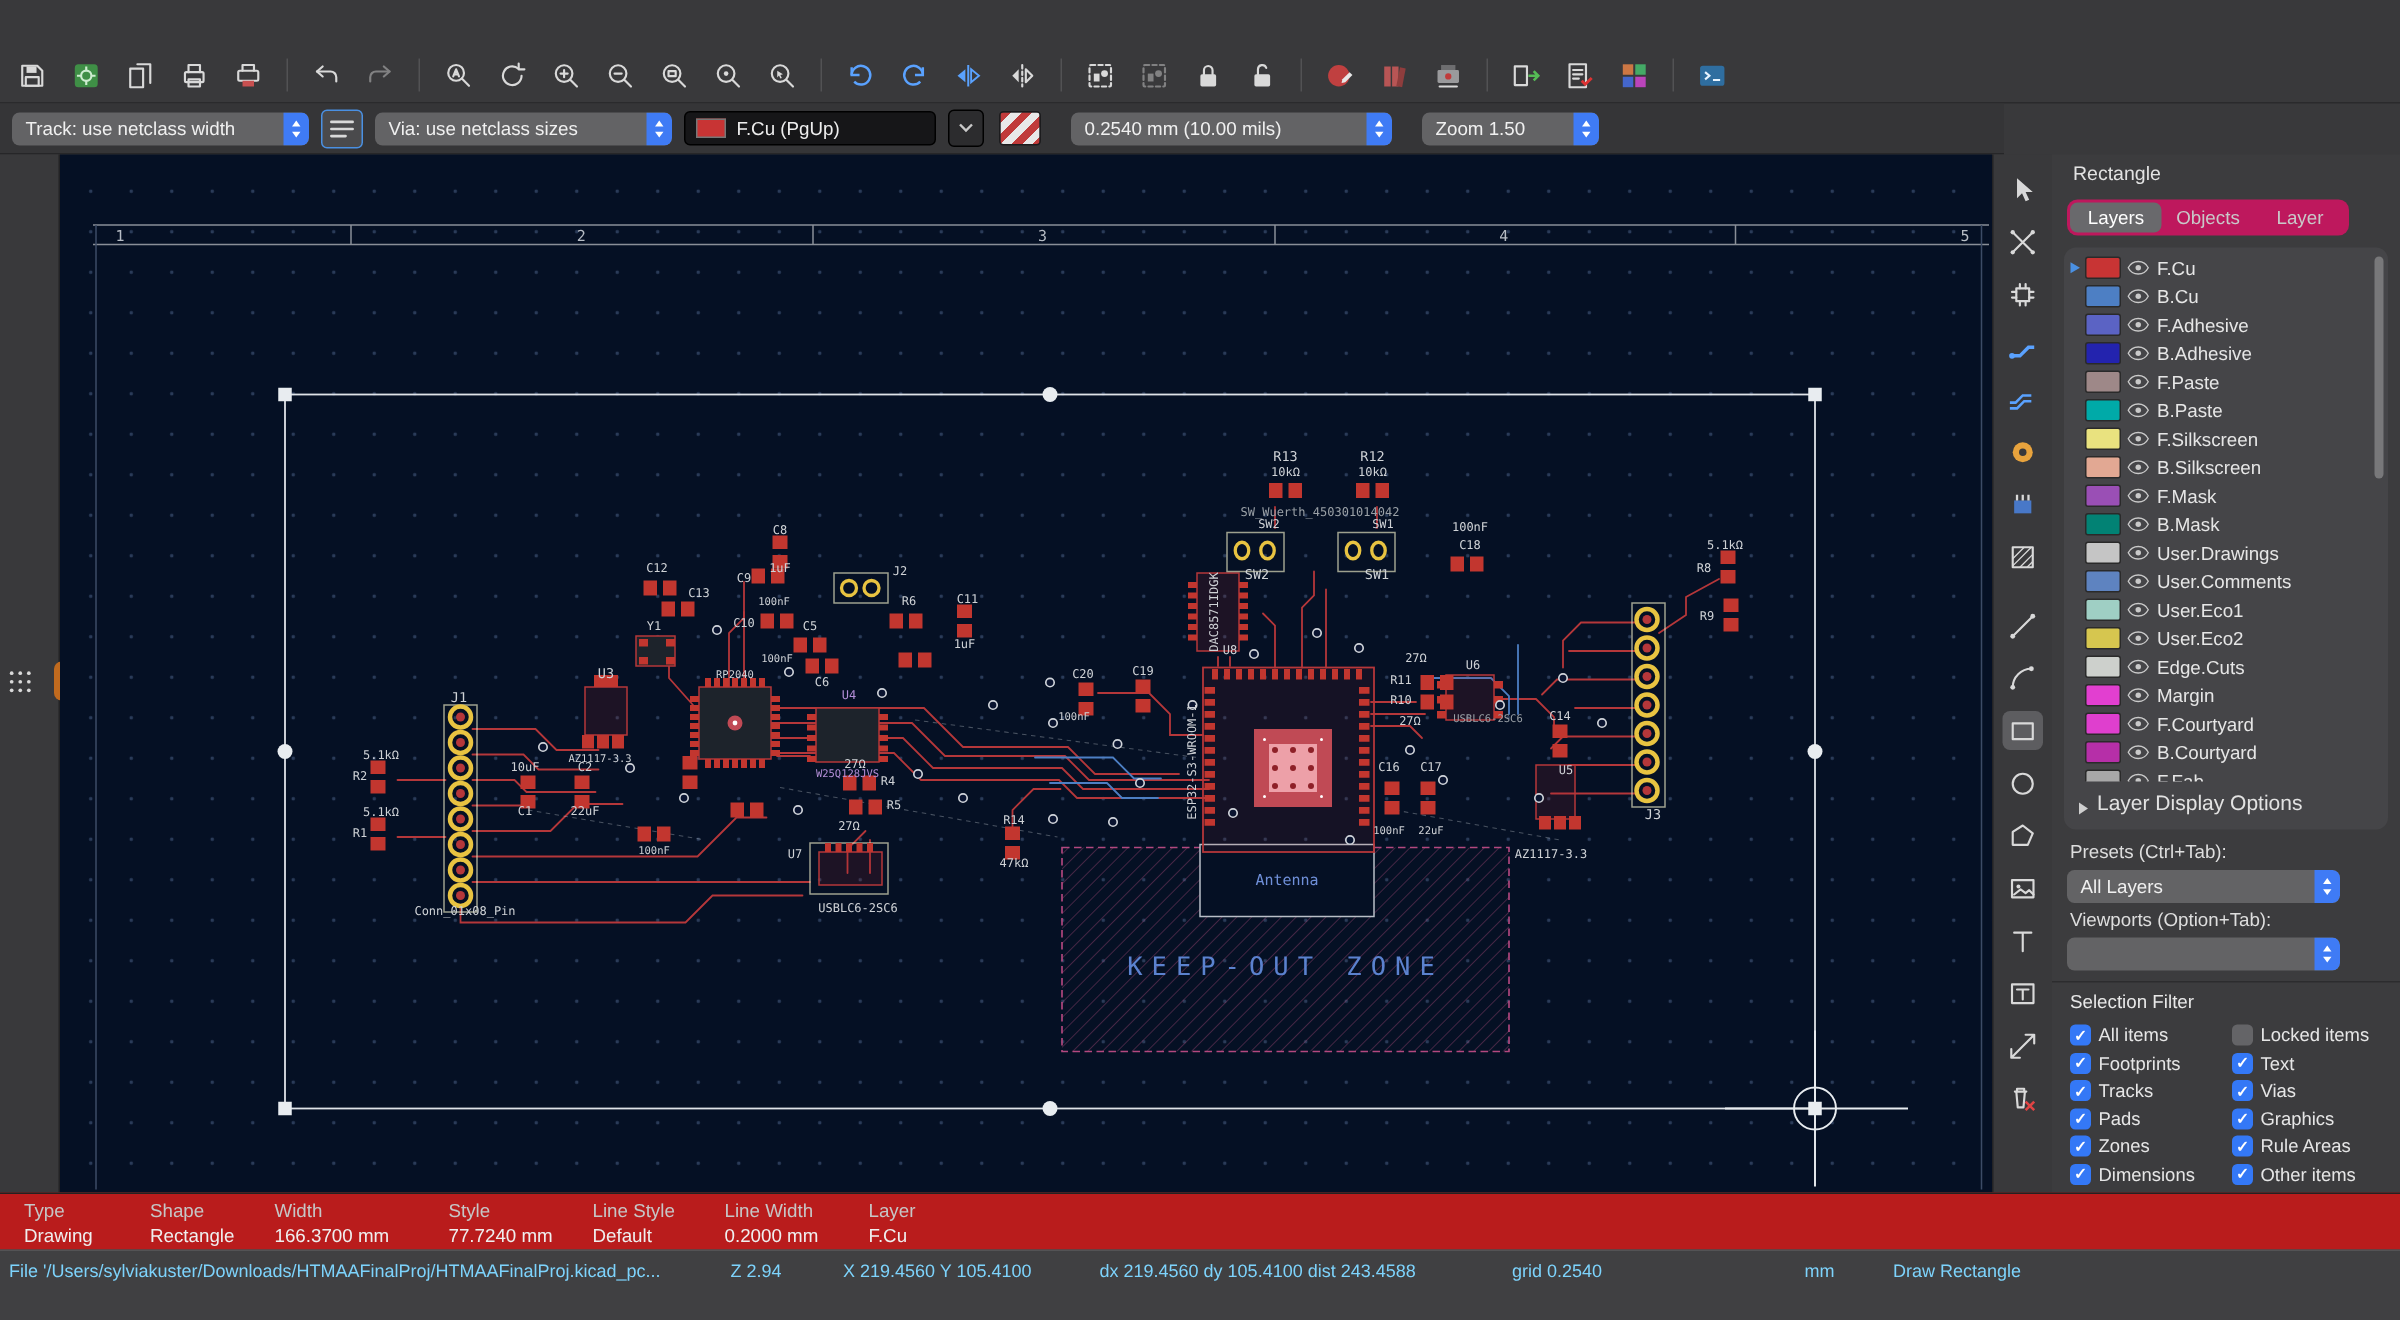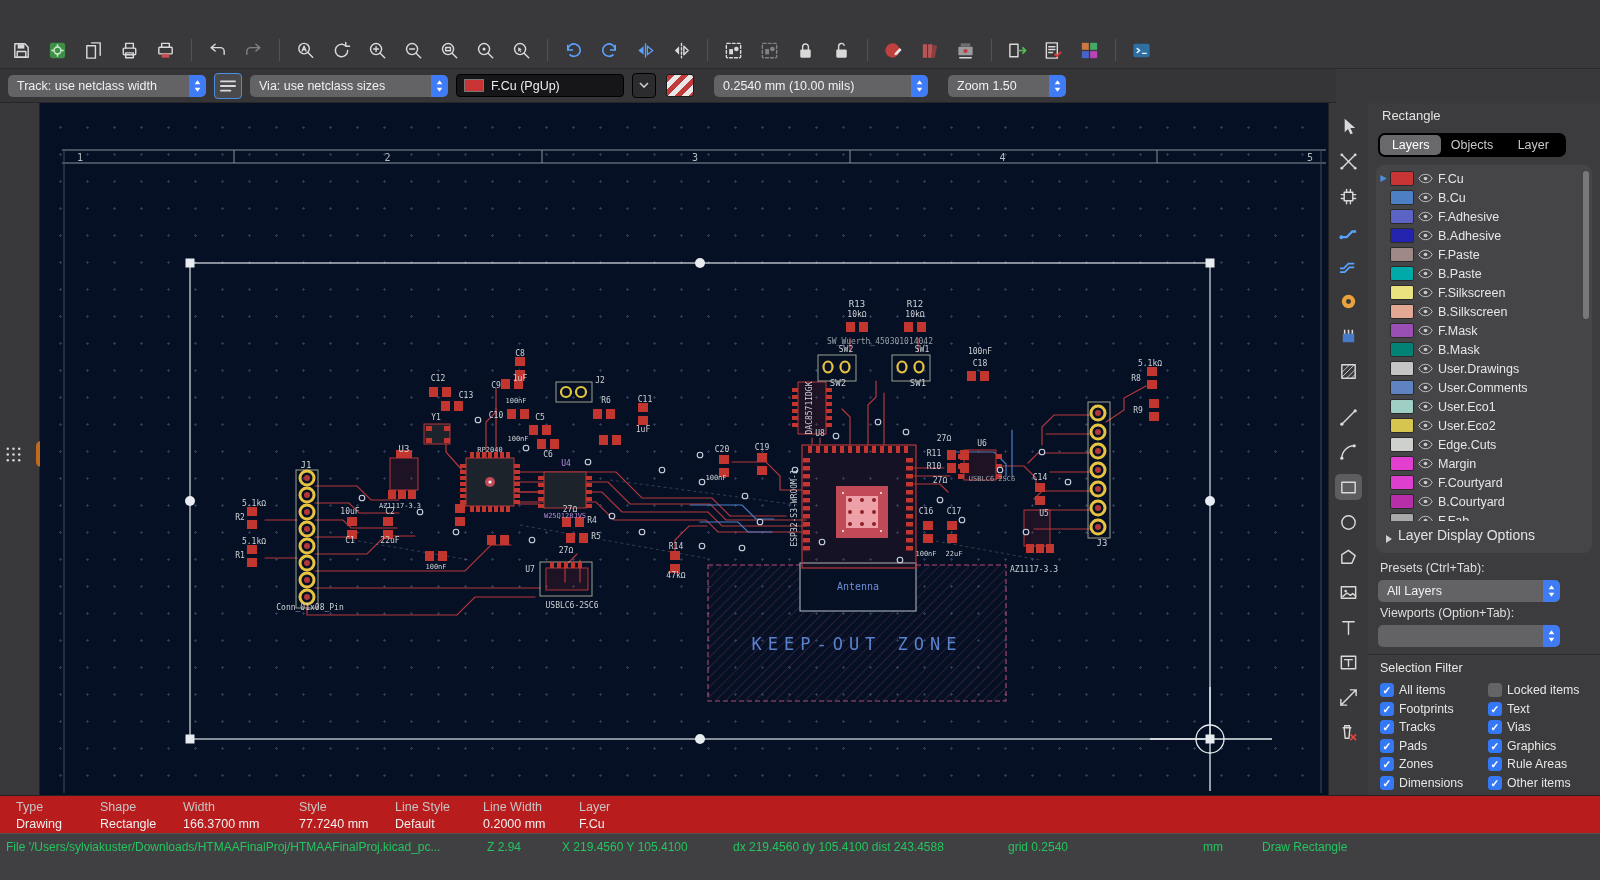--- a/index.html
+++ b/index.html
@@ -52,21 +52,21 @@
 
   
   #canvas{position:absolute;left:40px;top:103px;width:1288px;height:692px;background-color:#051024;
     background-image:radial-gradient(circle,rgba(120,150,200,.32) 1px,transparent 1.4px);
     background-size:27px 27px;background-position:7px 11px;}
   #pcb{position:absolute;inset:0;width:100%;height:100%;}
 
   
   #right-panel{position:absolute;left:1368px;top:103px;width:240px;height:692px;background:#3c3c3e;box-sizing:border-box;}
   #appearance-title{position:absolute;left:14px;top:5px;color:#e2e2e2;font-size:13px;}
-  #tabs{position:absolute;left:10px;top:30px;width:188px;height:24px;background:#000000;border-radius:7px;
+  #tabs{position:absolute;left:10px;top:30px;width:188px;height:24px;background:#be185d;border-radius:7px;
     display:flex;padding:2px;box-sizing:border-box;text-align:right;}
   .tab{flex:1;display:flex;align-items:center;justify-content:center;color:#c9c9c9;font-size:12.5px;border-radius:5px;}
   .tab.sel{background:#69696c;color:#fff;}
   #layers-box{position:absolute;left:8px;top:62px;width:216px;height:388px;background:#454548;border-radius:8px;}
   #layers-list{position:absolute;left:0;top:4px;width:216px;height:352px;overflow:hidden;}
   .layer-row{height:19px;display:flex;align-items:center;padding-left:3px;}
   .layer-active-ind{width:9px;height:9px;flex:0 0 aupx;flex:0 0 9px;}
   .layer-active-ind.on{background:linear-gradient(90deg,#4a90e2 0%,#4a90e2 100%);
     clip-path:polygon(15% 10%,85% 50%,15% 90%);}
   .layer-swatch{width:22px;height:13px;border-radius:2px;border:1px solid #2a2a2a;margin-left:2px;flex:0 0 22px;}
@@ -88,21 +88,21 @@
   .cb{width:14px;height:14px;border-radius:3.5px;background:#3478f6;color:#fff;font-size:10.5px;font-weight:bold;
     display:inline-flex;align-items:center;justify-content:center;flex:0 0 14px;}
   .cb.un{background:#646467;}
 
   
   #propsbar{position:absolute;left:0;top:795px;width:1600px;height:38px;background:#b91c1c;border-top:1px solid #222;}
   .prop-col{position:absolute;top:3px;}
   .prop-label{color:#c6c6c6;font-size:12.5px;line-height:17px;}
   .prop-value{color:#efefef;font-size:12.5px;line-height:17px;}
   #statusbar{position:absolute;left:0;top:833px;width:1600px;height:47px;background:#404042;border-top:1px solid #535355;}
-  .sb-item{position:absolute;top:6px;color:#22c55e;font-size:12px;white-space:nowrap;}
+  .sb-item{position:absolute;top:6px;color:#7dd3fc;font-size:12px;white-space:nowrap;}
 </style>
 </head>
 <body>
 
 <div id="app">
 
 
   <div id="toolbar1">
       <div class="tbtn">
         <svg viewBox="0 0 22 22">

